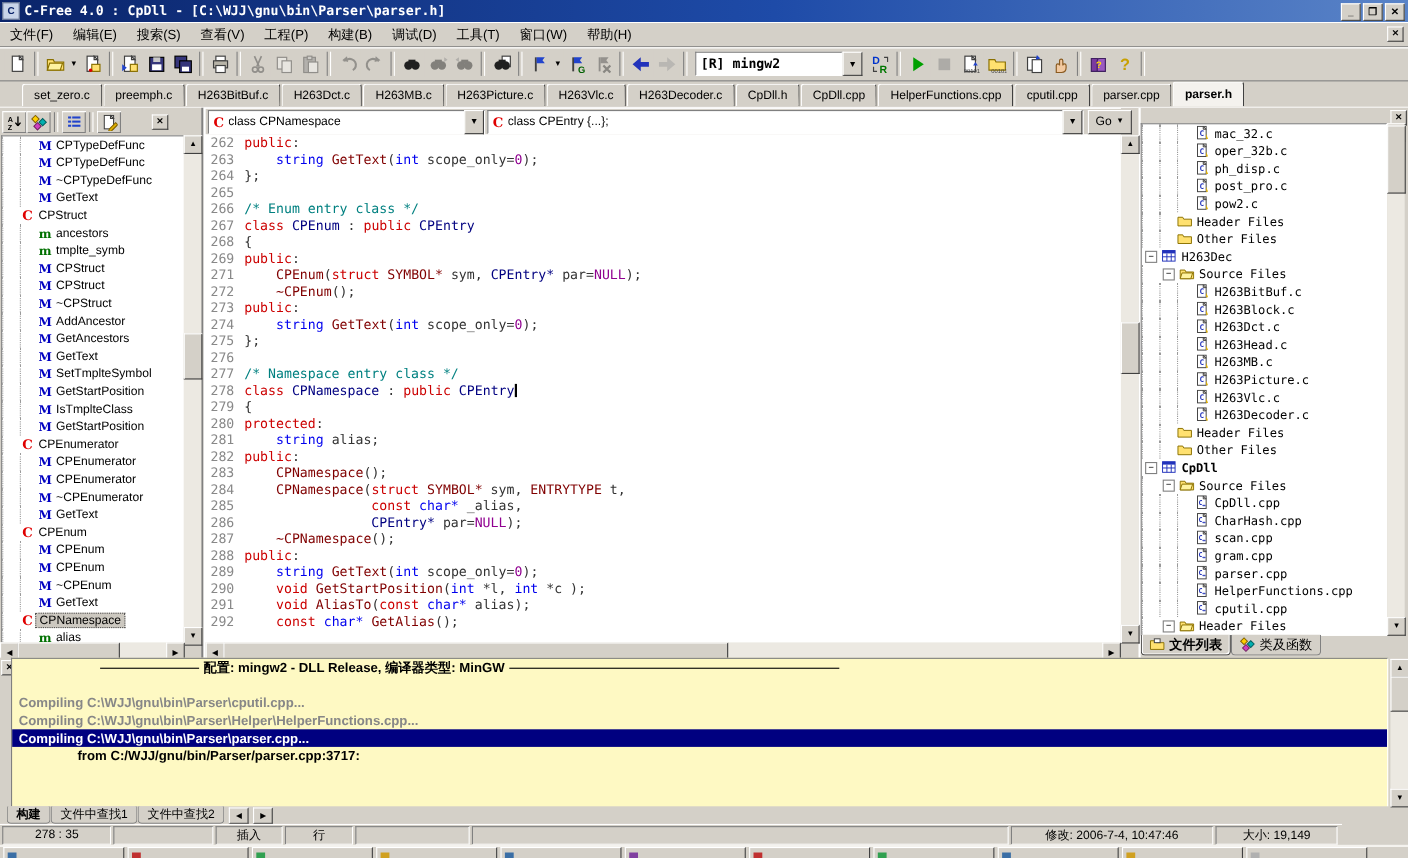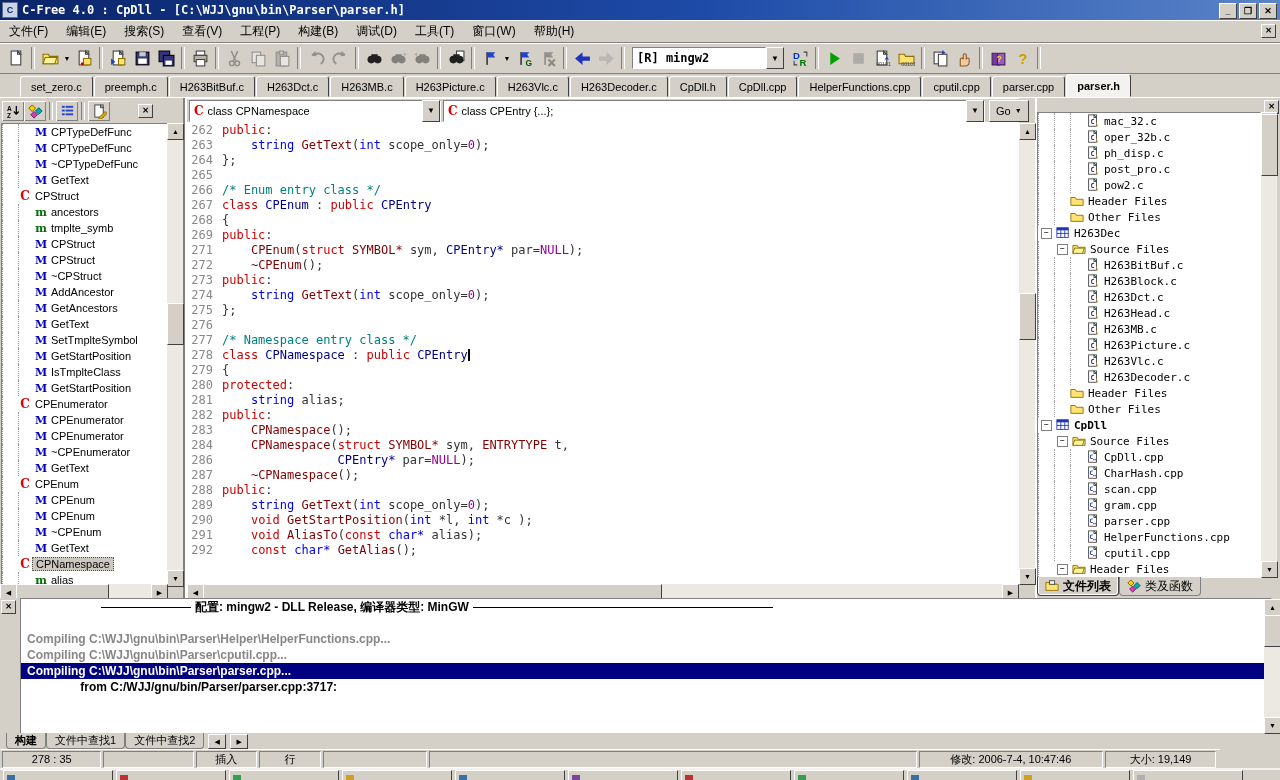--- a/index.html
+++ b/index.html
@@ -78,21 +78,21 @@
   .rrow .lbl{padding-left:3px;}
   .rrow .lbl.b{font-weight:bold;}
   
   #rp-tabs{position:absolute;left:1037px;top:479px;width:243px;height:21px;display:flex;align-items:flex-start;}
   .btab{height:18px;display:flex;align-items:center;padding:0 7px;gap:4px;background:#d4d0c8;border:1px solid #808080;border-top:none;border-radius:0 0 4px 4px;font-size:12px;white-space:nowrap;}
   .btab.active{font-weight:bold;border-color:#404040;background:#d4d0c8;box-shadow:inset 1px 0 0 #fff,inset -1px -1px 0 #fff;}
   .btab svg{width:14px;height:14px;}
   
   #output{left:0;top:598px;width:1280px;height:135px;background:#d4d0c8;}
   #out-strip{position:absolute;left:0;top:598px;width:14px;height:135px;background:#d4d0c8;}
-  #out-area{position:absolute;left:20px;top:598px;width:1250px;height:135px;background:#ffffff;overflow:hidden;font-weight:bold;font-size:12px;}
+  #out-area{position:absolute;left:10px;top:598px;width:1250px;height:135px;background:#fef9c3;overflow:hidden;font-weight:bold;font-size:12px;}
   .oline{height:16px;line-height:16px;white-space:pre;padding-left:6px;}
   .oline.dim{color:#878787;}
   .oline.sel{background:#000080;color:#fff;}
   .ohead{height:16px;display:flex;align-items:center;}
   .ohead .dash{height:0;border-top:1px solid #000;}
   .ohead .htxt{padding:0 4px;white-space:nowrap;}
   
   #otabs{left:0;top:733px;width:1280px;height:16px;display:flex;align-items:flex-start;padding-left:6px;box-sizing:border-box;background:#d4d0c8;}
   .otab{height:15px;padding:0 8px;display:flex;align-items:center;background:#d4d0c8;border:1px solid #808080;border-top:none;border-radius:0 0 4px 4px;font-size:11px;white-space:nowrap;}
   .otab.active{font-weight:bold;}
@@ -613,20 +613,21 @@
       <div class="cl"><span class="ln">275</span><span class="ct"><span class="t-p">};</span></span></div>
       <div class="cl"><span class="ln">276</span><span class="ct"></span></div>
       <div class="cl"><span class="ln">277</span><span class="ct"><span class="t-m">/* Namespace entry class */</span></span></div>
       <div class="cl"><span class="ln">278</span><span class="ct"><span class="t-k">class</span><span class="t-p"> </span><span class="t-c">CPNamespace</span><span class="t-p"> : </span><span class="t-k">public</span><span class="t-p"> </span><span class="t-c">CPEntry</span><span class="caret"></span></span></div>
       <div class="cl"><span class="ln">279</span><span class="ct"><span class="t-p">{</span></span></div>
       <div class="cl"><span class="ln">280</span><span class="ct"><span class="t-k">protected</span><span class="t-p">:</span></span></div>
       <div class="cl"><span class="ln">281</span><span class="ct"><span class="t-p">    </span><span class="t-t">string</span><span class="t-p"> alias;</span></span></div>
       <div class="cl"><span class="ln">282</span><span class="ct"><span class="t-k">public</span><span class="t-p">:</span></span></div>
       <div class="cl"><span class="ln">283</span><span class="ct"><span class="t-p">    </span><span class="t-f">CPNamespace</span><span class="t-p">();</span></span></div>
       <div class="cl"><span class="ln">284</span><span class="ct"><span class="t-p">    </span><span class="t-f">CPNamespace</span><span class="t-p">(</span><span class="t-k">struct</span><span class="t-p"> </span><span class="t-f">SYMBOL*</span><span class="t-p"> sym, </span><span class="t-f">ENTRYTYPE</span><span class="t-p"> t,</span></span></div>
+      <div class="cl"><span class="ln">285</span><span class="ct"><span class="t-p">                </span><span class="t-k">const</span><span class="t-p"> </span><span class="t-t">char*</span><span class="t-p"> _alias,</span></span></div>
       <div class="cl"><span class="ln">286</span><span class="ct"><span class="t-p">                </span><span class="t-c">CPEntry*</span><span class="t-p"> par=</span><span class="t-n">NULL</span><span class="t-p">);</span></span></div>
       <div class="cl"><span class="ln">287</span><span class="ct"><span class="t-p">    </span><span class="t-f">~CPNamespace</span><span class="t-p">();</span></span></div>
       <div class="cl"><span class="ln">288</span><span class="ct"><span class="t-k">public</span><span class="t-p">:</span></span></div>
       <div class="cl"><span class="ln">289</span><span class="ct"><span class="t-p">    </span><span class="t-t">string</span><span class="t-p"> </span><span class="t-f">GetText</span><span class="t-p">(</span><span class="t-t">int</span><span class="t-p"> scope_only=</span><span class="t-n">0</span><span class="t-p">);</span></span></div>
       <div class="cl"><span class="ln">290</span><span class="ct"><span class="t-p">    </span><span class="t-k">void</span><span class="t-p"> </span><span class="t-f">GetStartPosition</span><span class="t-p">(</span><span class="t-t">int</span><span class="t-p"> *l, </span><span class="t-t">int</span><span class="t-p"> *c );</span></span></div>
       <div class="cl"><span class="ln">291</span><span class="ct"><span class="t-p">    </span><span class="t-k">void</span><span class="t-p"> </span><span class="t-f">AliasTo</span><span class="t-p">(</span><span class="t-k">const</span><span class="t-p"> </span><span class="t-t">char*</span><span class="t-p"> alias);</span></span></div>
       <div class="cl"><span class="ln">292</span><span class="ct"><span class="t-p">    </span><span class="t-k">const</span><span class="t-p"> </span><span class="t-t">char*</span><span class="t-p"> </span><span class="t-f">GetAlias</span><span class="t-p">();</span></span></div>
     </div>
 
   <div id="rightpanel" class="abs"></div>
@@ -1055,22 +1056,22 @@
 <div id="output" class="abs"></div>
 <div id="out-strip"></div>
 <span class="xsm raised abs" style="left:1px;top:600px;">✕</span>
 <div id="out-area" class="sunken">
     <div class="ohead">
       <span class="dash" style="width:90px;margin-left:80px;"></span>
       <span class="htxt">配置: mingw2 - DLL Release, 编译器类型: MinGW</span>
       <span class="dash" style="width:300px;"></span>
     </div>
     <div class="oline"></div>
+    <div class="oline dim">Compiling C:\WJJ\gnu\bin\Parser\cputil.cpp...</div>
     <div class="oline dim">Compiling C:\WJJ\gnu\bin\Parser\Helper\HelperFunctions.cpp...</div>
-    <div class="oline dim">Compiling C:\WJJ\gnu\bin\Parser\cputil.cpp...</div>
     <div class="oline sel">Compiling C:\WJJ\gnu\bin\Parser\parser.cpp...</div>
     <div class="oline plain">                from C:/WJJ/gnu/bin/Parser/parser.cpp:3717:</div>
   </div>
 
 <div id="otabs" class="abs">
     <span class="otab active">构建</span>
     <span class="otab">文件中查找1</span>
     <span class="otab">文件中查找2</span>
     <span class="oscroll-btn raised" style="margin-left: 4px;">◀</span>
     <span class="oscroll-btn raised" style="margin-left: 4px;">▶</span>

